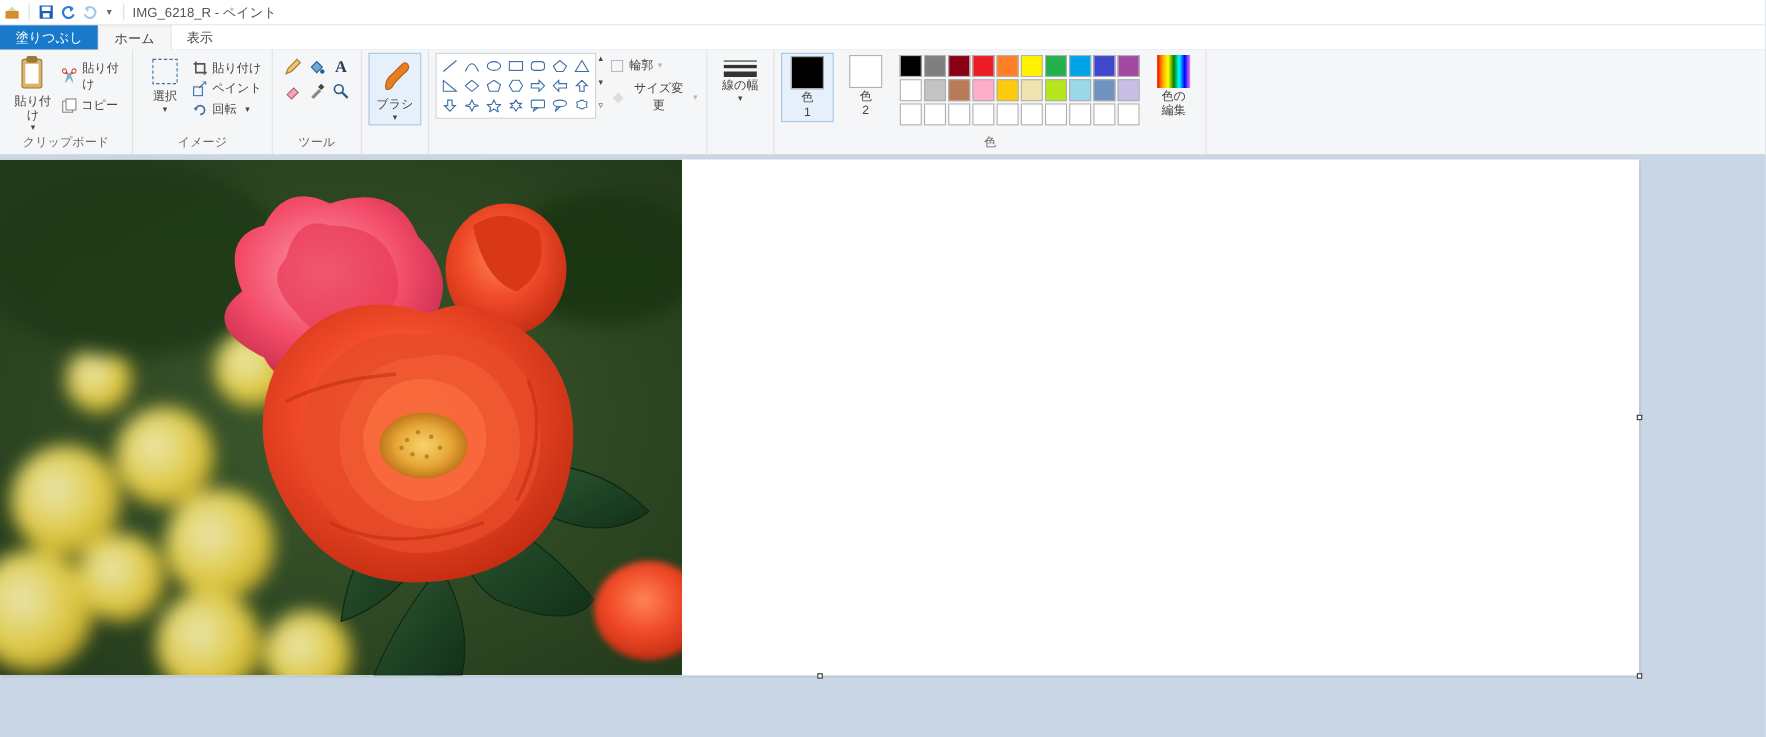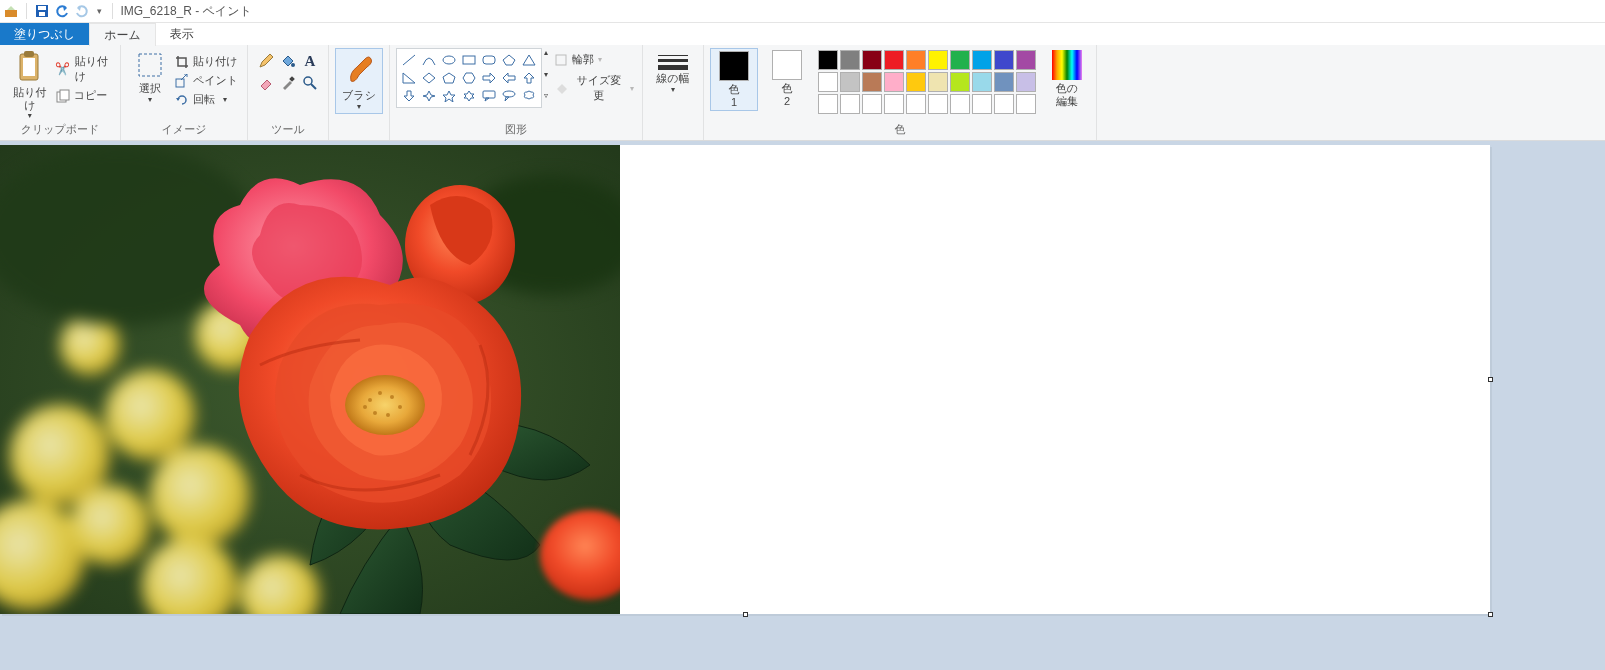--- a/index.html
+++ b/index.html
@@ -524,21 +524,20 @@
           <div class="small-row disabled">
             <svg width="14" height="14">
                 <path d="M3 8 L8 3 L13 8 L8 13 Z" fill="#ddd"></path>
               </svg>
             <span class="txt disabled">サイズ変更</span>
             <span style="font-size:8px" class="disabled">▾</span>
           </div>
         </div>
       </div>
     </div>
-    <div class="group-label">図形</div>
   </div>
 
   <div class="group">
     <div class="group-body">
       <div class="big-btn">
         <div class="line-stack">
           <div class="linew" style="height:1px"></div>
           <div class="linew" style="height:3px"></div>
           <div class="linew" style="height:5px"></div>
         </div>

